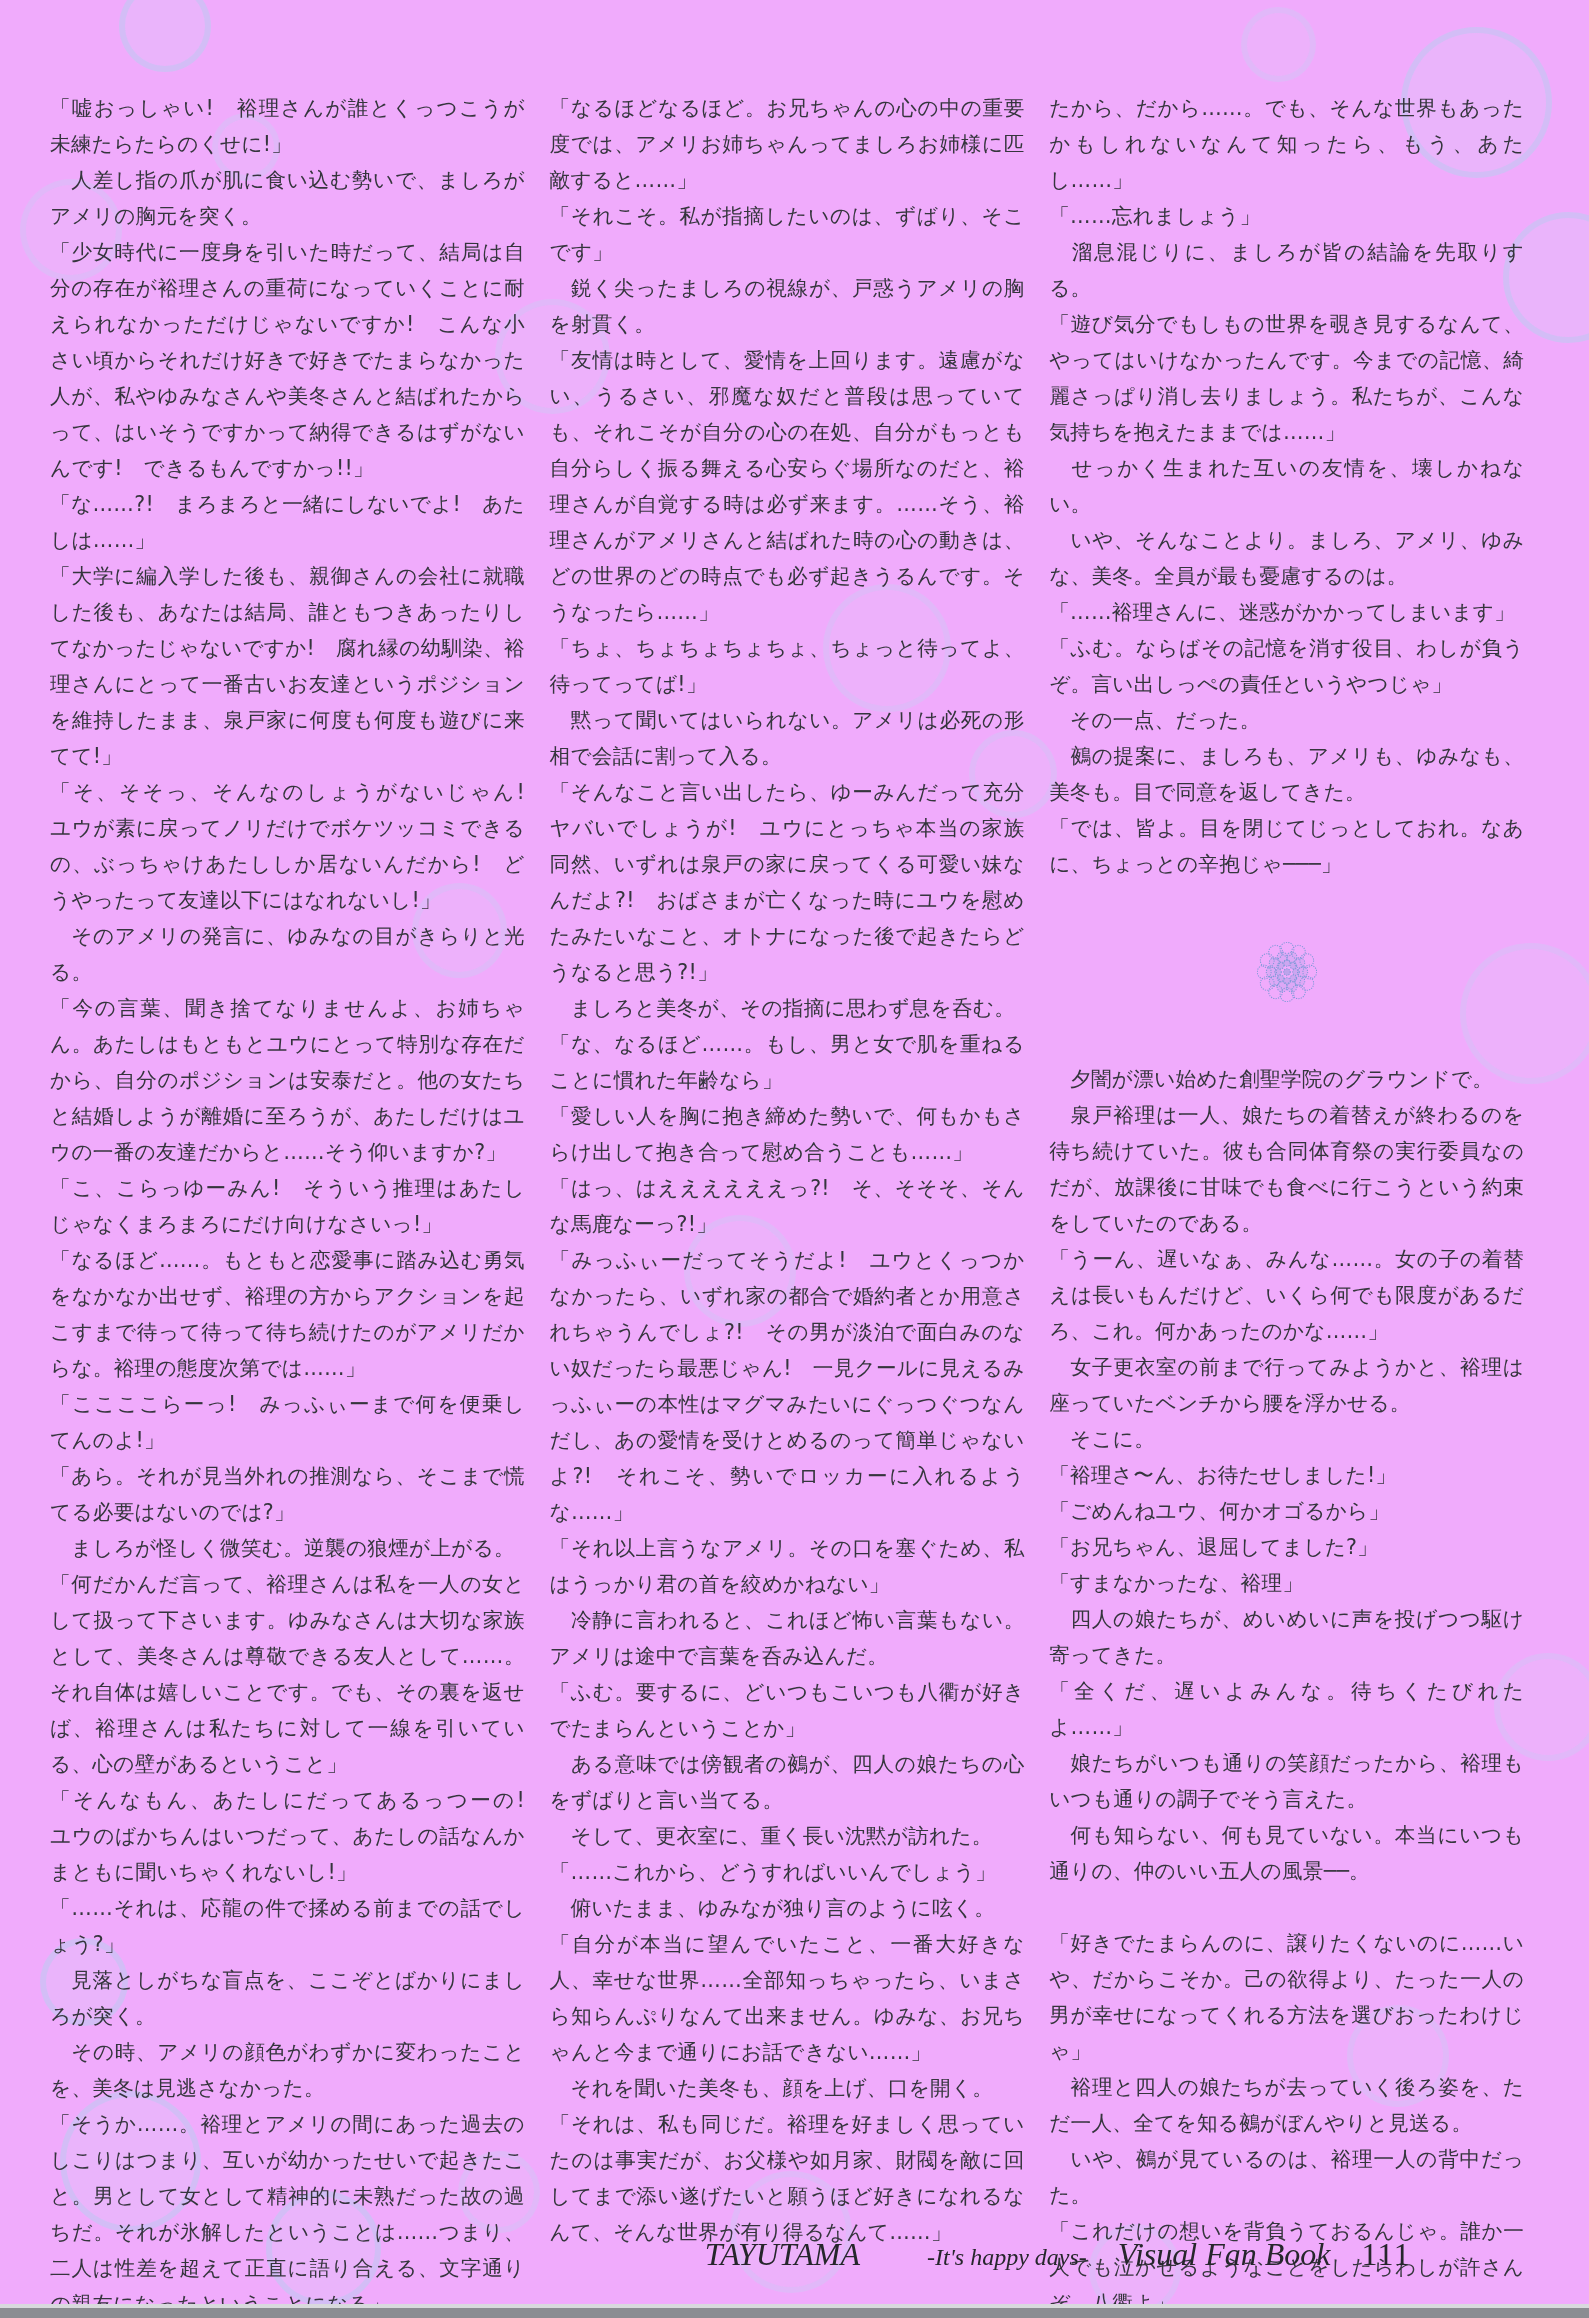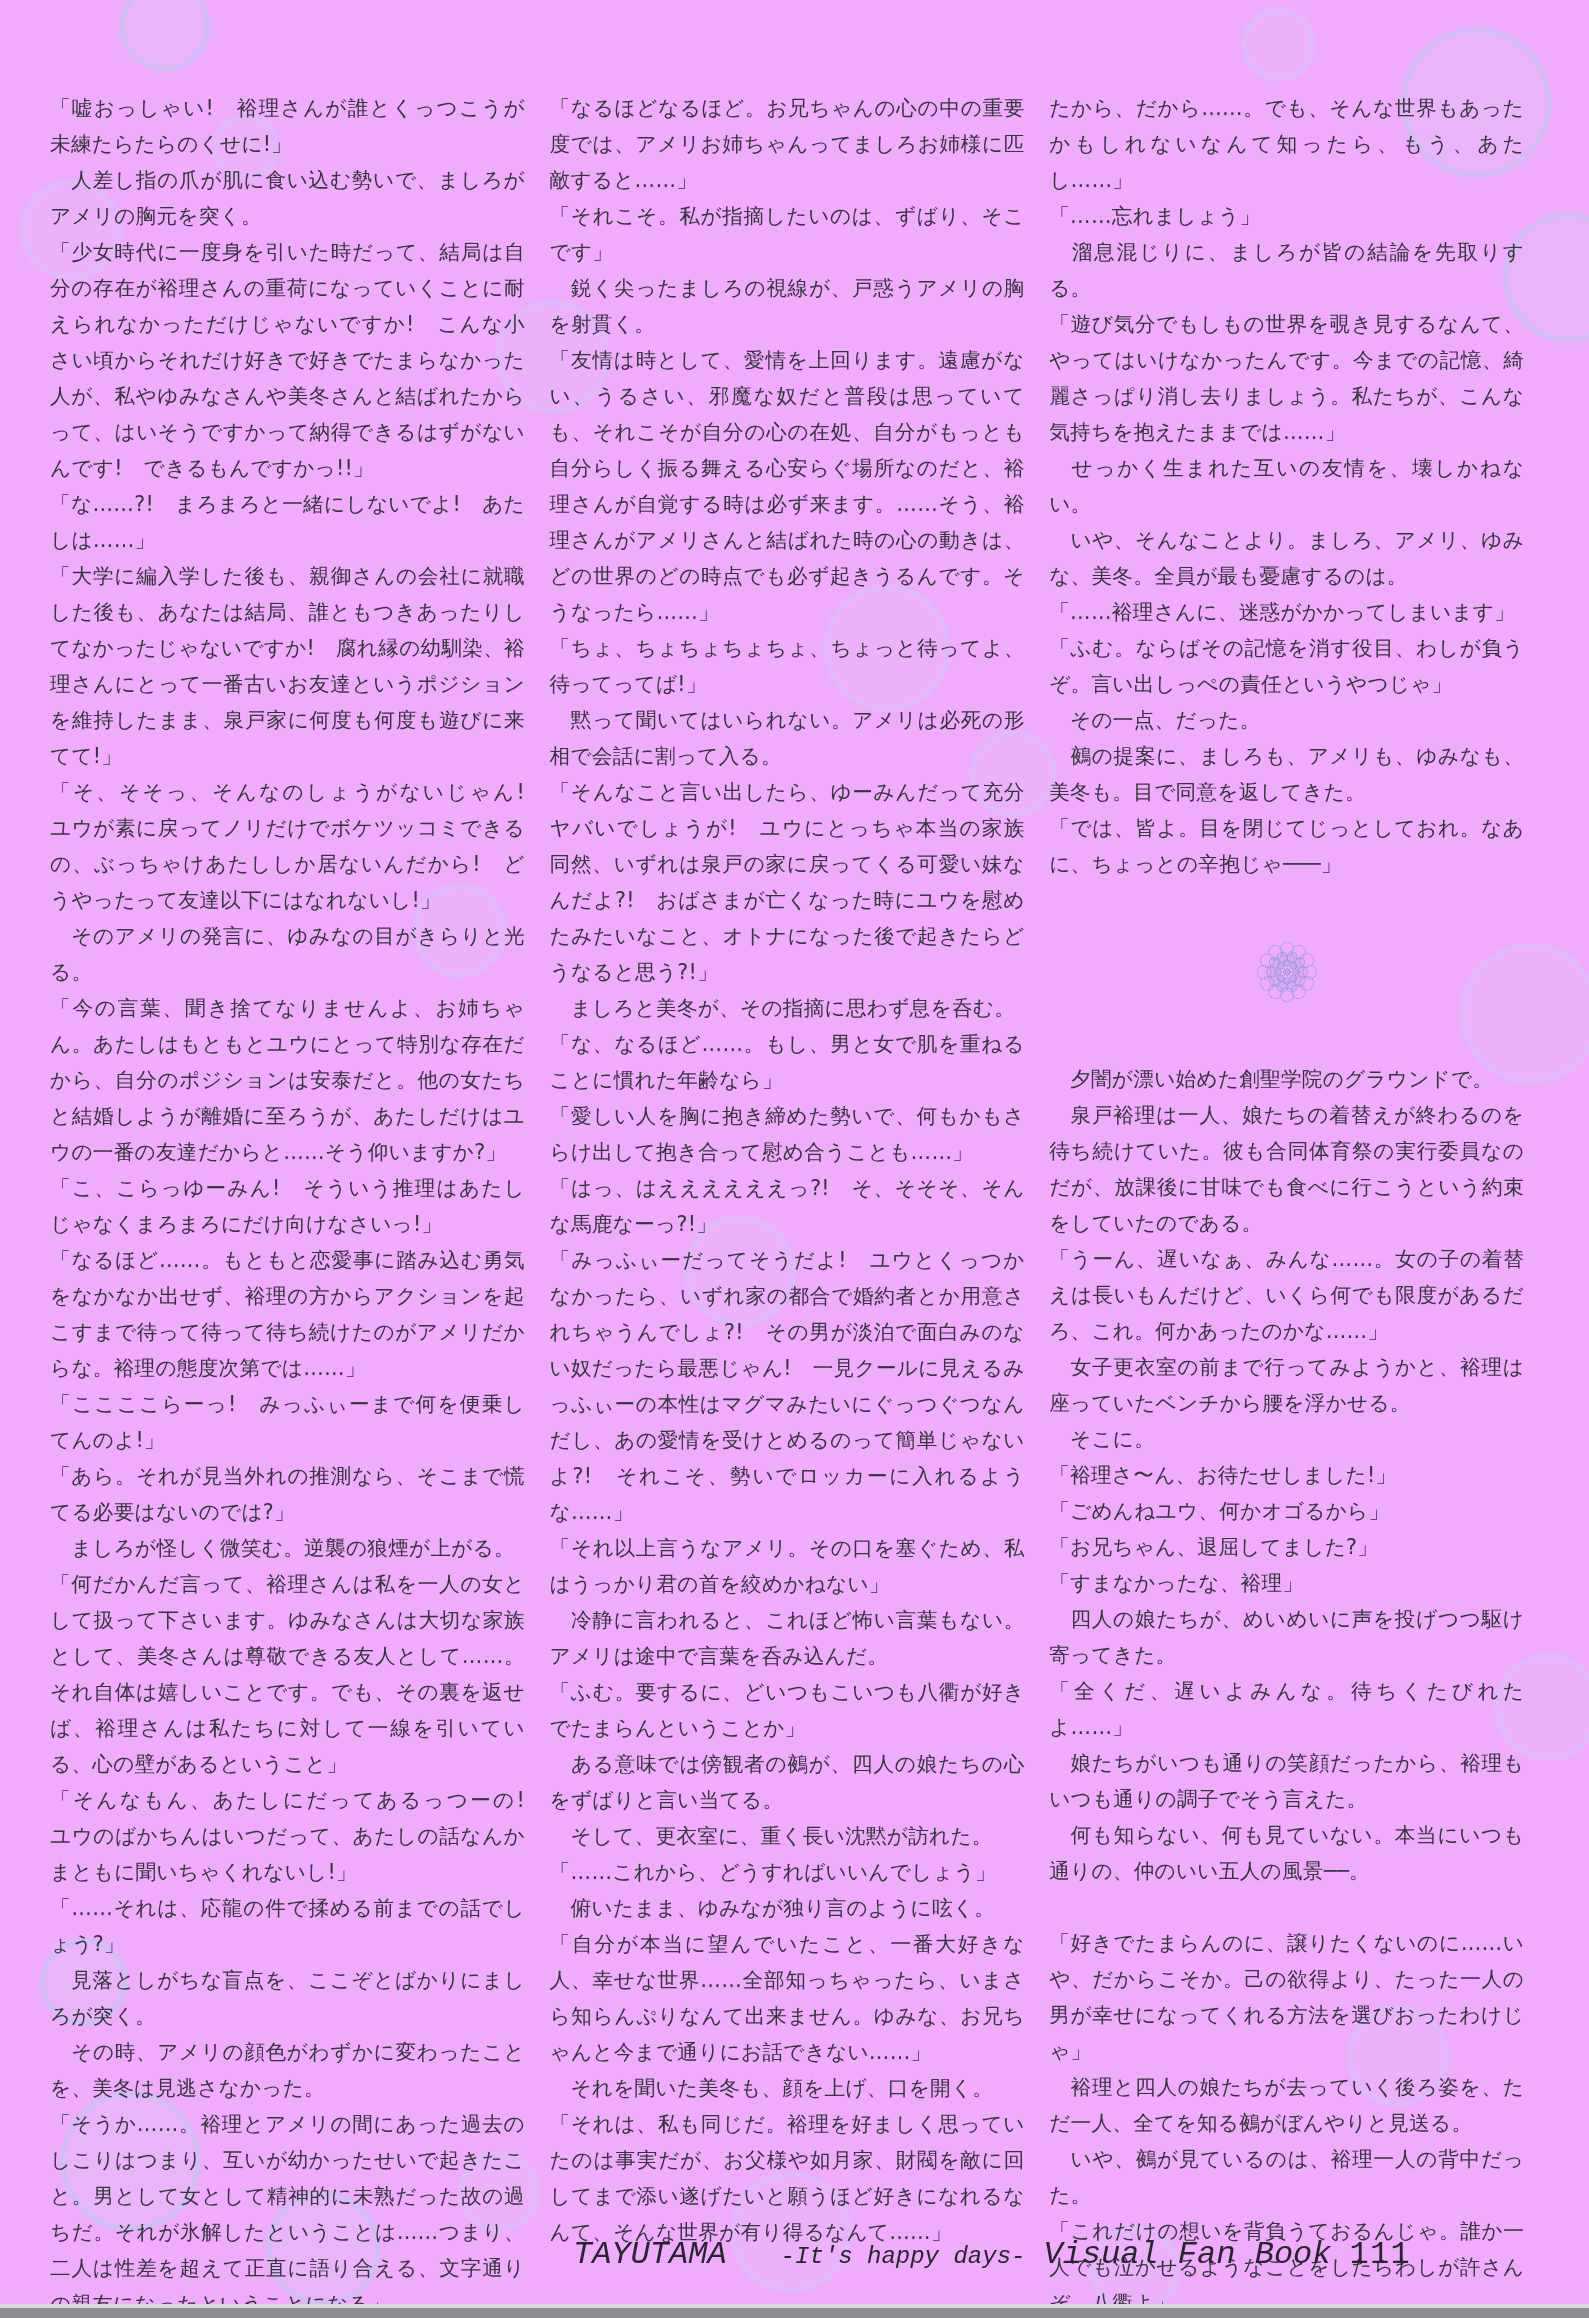--- a/index.html
+++ b/index.html
@@ -30,22 +30,22 @@
     text-align:justify;
   }
   .para{margin:0;word-break:break-all;}
   .spacer{height:36px;}
   .ornament{
     height:179px;
     display:flex;align-items:center;justify-content:center;
   }
   .footer{
     position:absolute;top:2236px;right:178px;
-    display:flex;align-items:baseline;gap:18px;
-    font-family:Liberation Mono, monospace;
+    display:flex;align-items:baseline;gap:31px;
+    font-family:Liberation Serif, serif;
     color:#26262c;white-space:nowrap;
   }
   .f-title{font-style:italic;font-size:32px;}
   .f-sub{font-style:italic;font-size:24px;margin-left:36px;}
   .f-type{font-style:italic;font-size:32px;}
   .f-page{font-size:32px;letter-spacing:1.3px;}
   .edge-light{position:absolute;left:0;bottom:10.6px;width:100%;height:4px;background:#d8dadd;}
   .edge-dark{position:absolute;left:0;bottom:0;width:100%;height:10.6px;background:#8b8d92;}
 </style>
 </head>

